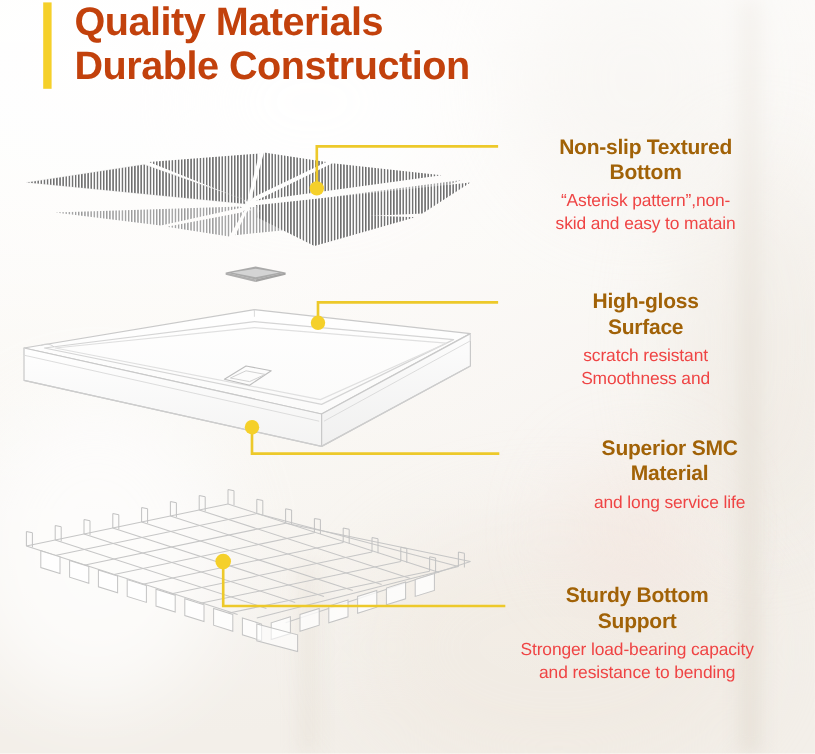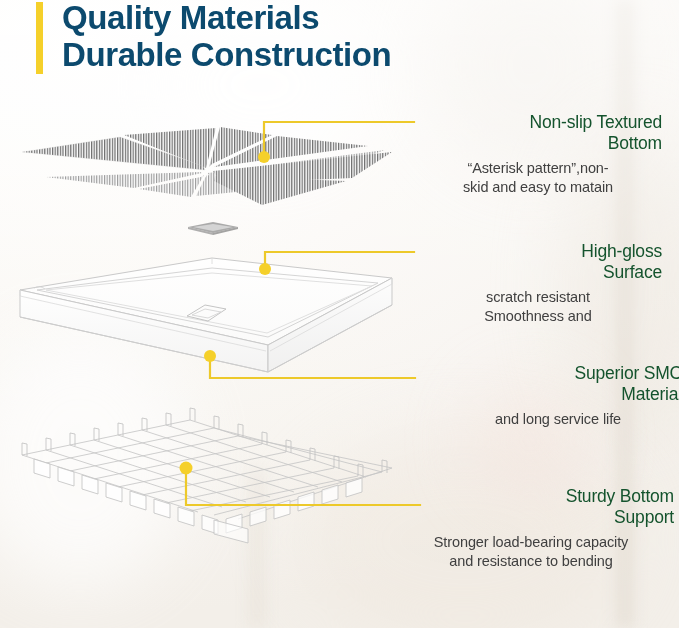--- a/index.html
+++ b/index.html
@@ -38,35 +38,35 @@
   .bg-wash{
     position:absolute;inset:0;
     background:linear-gradient(180deg,rgba(255,255,255,.55) 0%,rgba(255,255,255,.15) 45%,rgba(255,255,255,.0) 100%);
   }
 
   
   .header{position:absolute;left:36px;top:0px;display:flex;align-items:flex-start;}
   .accent-bar{width:7px;height:72px;background:#f5d02a;margin-top:2px;flex:0 0 auto;}
   .title-wrap{margin-left:19px;}
   .title-line{
-    font-size:33px;font-weight:700;color:#0c4a6e;
+    font-size:33px;font-weight:700;color:#c2410c;
     line-height:1.12;letter-spacing:-.4px;white-space:nowrap;
   }
 
   
   .art{position:absolute;left:0;top:0;width:679px;height:628px;}
 
   
   .callout{position:absolute;text-align:center;}
   .callout-title{
-    font-size:17.5px;font-weight:400;color:#14532d;
-    line-height:1.2;letter-spacing:-.2px;text-align:right;
+    font-size:17.5px;font-weight:700;color:#a16207;
+    line-height:1.2;letter-spacing:-.2px;
   }
   .callout-body{
-    font-size:14.5px;font-weight:400;color:#404040;
+    font-size:14.5px;font-weight:400;color:#ef4444;
     line-height:1.28;margin-top:5px;letter-spacing:-.1px;
   }
   .c1{left:414px;top:112px;width:248px;}
   .c2{left:414px;top:241px;width:248px;}
   .c3{left:434px;top:363px;width:248px;}
   .c4{left:388px;top:486px;width:286px;}
 </style>
 </head>
 <body>
 

